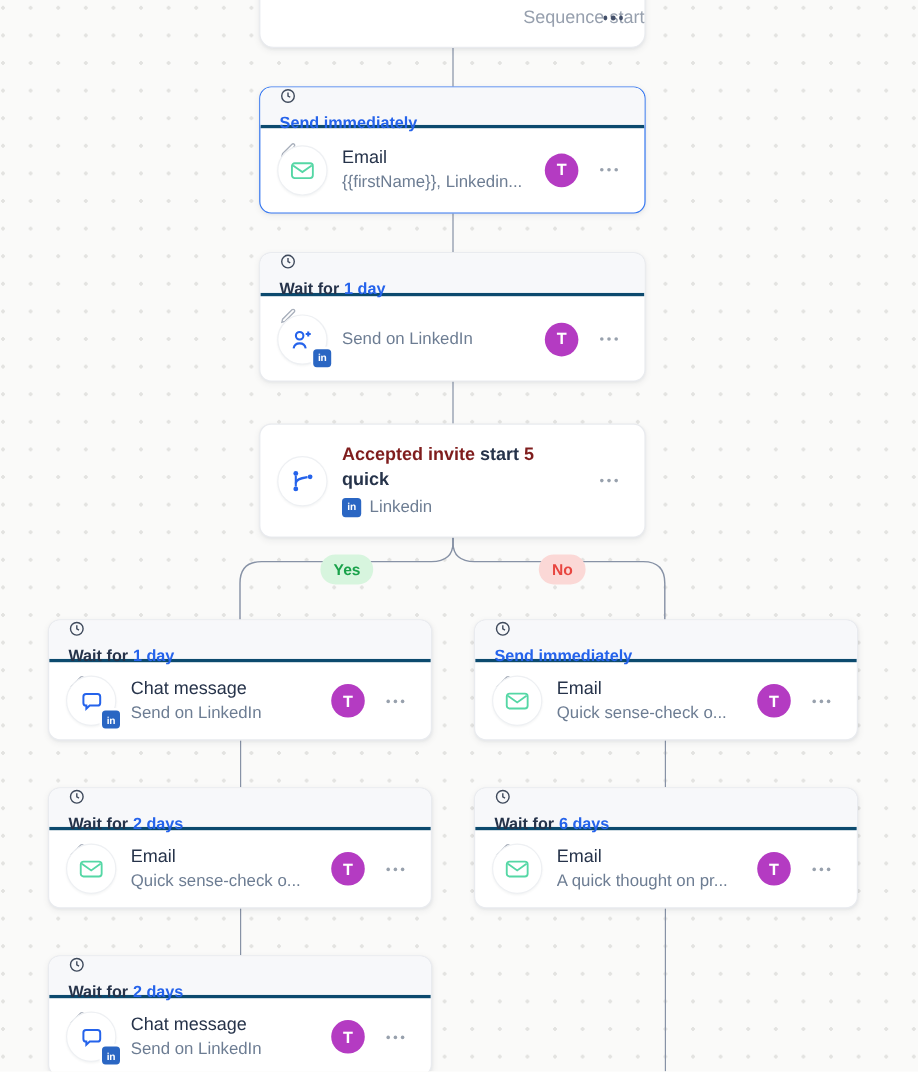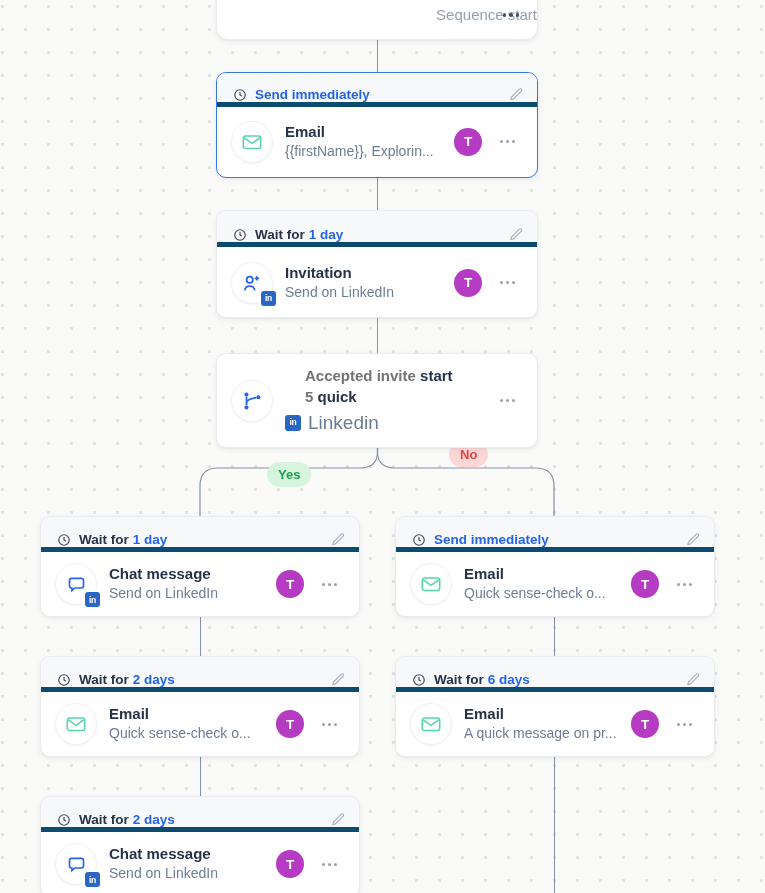--- a/index.html
+++ b/index.html
@@ -19,24 +19,25 @@
   .branch-svg { position:absolute; left:0; top:448px; }
 
   
   .card {
     position:absolute; background:#fff; border:1px solid #e9ebef; border-radius:10px;
     box-shadow:0 1px 2px rgba(23,33,48,.04), 0 2px 6px rgba(23,33,48,.06);
   }
   .card.selected { border:1.5px solid #3577f1; }
 
   .card-header {
-    display:flex; align-items:flex-end; gap:8px;
+    display:flex; align-items:flex-start; gap:8px;
     height:35px; padding:0 13px 0 16px;
-    background:#f7f8fa; border-bottom:5px solid #0c4a6e;
+    background:#f7f8fa; border-bottom:3px solid #0c4a6e;
     border-radius:9px 9px 0 0;
+    flex-direction:column;
   }
   .hdr-text { display:flex; gap:4px; font-size:13.5px; font-weight:600; color:#26334a; flex:1; }
   .hdr-plain:empty { display:none; }
   .hdr-blue { color:#2563eb; }
   .icon-btn { display:flex; align-items:center; cursor:pointer; }
 
   .card-body { display:flex; align-items:center; gap:12px; padding:0 22px 0 14px; }
 
   .icon-wrap {
     position:relative; flex:none; width:42px; height:42px; border-radius:50%;
@@ -44,44 +45,44 @@
     display:flex; align-items:center; justify-content:center;
   }
   .li-badge {
     width:15px; height:15px; background:#2a66c3; border-radius:3px;
     color:#fff; font-size:8.5px; font-weight:700; letter-spacing:-.2px;
     display:flex; align-items:center; justify-content:center;
   }
   .badge-corner { position:absolute; right:-4px; bottom:-3px; box-shadow:0 0 0 2px #fff; }
 
   .step-text { flex:1; min-width:0; }
-  .step-title { font-size:15px; font-weight:700; color:#26334a; line-height:1.35; }
+  .step-title { font-size:15px; font-weight:400; color:#26334a; line-height:1.35; }
   .step-sub { font-size:14px; color:#6d7d93; line-height:1.4; white-space:nowrap; overflow:hidden; }
 
   .avatar {
     flex:none; width:28px; height:28px; border-radius:50%; background:#b43bc2;
     color:#fff; font-size:13.5px; font-weight:600;
     display:flex; align-items:center; justify-content:center; margin-right:6px;
   }
   .dots { display:flex; gap:3px; cursor:pointer; }
   .dots i { width:3px; height:3px; border-radius:50%; background:#98a1ad; }
   .dots.dark i { width:3.5px; height:3.5px; background:#44506a; }
 
   
   .start-card { border-radius:12px; }
   .start-label { position:absolute; left:0; right:0; top:23px; text-align:right;
                  font-size:15px; color:#97a0ae; }
   .start-dots { position:absolute; right:18px; top:30px; }
 
   
   .cond-body { height:100%; }
   .cond-text { width:185px; font-size:15px; font-weight:600; line-height:1.4; color:#26334a; }
-  .cond-blue { color:#737373;margin-left:20px; }
+  .cond-blue { color:#7f1d1d; }
   .cond-channel { display:flex; align-items:center; gap:7px; margin-top:3px; }
-  .cond-channel-label { font-size:19px; font-weight:400; color:#6d7d93; }
+  .cond-channel-label { font-size:14px; font-weight:400; color:#6d7d93; }
   .cond-spacer { flex:1; }
 
   
   .pill { position:absolute; border-radius:13px; font-size:13px; font-weight:700;
           padding:4px 11px; line-height:17px; }
   .pill-yes { background:#d7f5de; color:#19a24a; }
   .pill-no  { background:#fbd8d6; color:#e8453f; }
 </style>
 </head>
 <body>
@@ -95,21 +96,21 @@
   <div class="vline" style="left:200px; top:757px; height:39px;"></div>
   <div class="vline" style="left:554px; top:617px; height:39px;"></div>
   <div class="vline" style="left:554px; top:757px; height:136px;"></div>
 
   <svg class="branch-svg" width="765" height="70" viewBox="0 0 765 70">
     <path d="M377.5 0 v4 q0 16 -18 16 L218 20 q-18 0 -18 18 L200 69" fill="none" stroke="#8792a6" stroke-width="1.2"></path>
     <path d="M377.5 0 v4 q0 16 18 16 L536 20 q18 0 18 18 L554 69" fill="none" stroke="#8792a6" stroke-width="1.2"></path>
   </svg>
 
   <span class="pill pill-yes" style="left:267px; top:462px;text-align:right;">Yes</span>
-  <span class="pill pill-no" style="left:449px; top:442px;text-align:right;">No</span>
+  <span class="pill pill-no" style="left:449px; top:462px;text-align:right;">No</span>
 
   <div class="card start-card" style="left:216px; top:-18px; width:322px; height:58px;">
     <div class="start-label">Sequence start</div>
     <div class="dots dark start-dots">
         <i></i>
         <i></i>
         <i></i>
       </div>
   </div>
 
@@ -132,21 +133,21 @@
     </div>
     <div class="card-body" style="height:69px;">
       <div class="icon-wrap">
         <svg width="22" height="22" viewBox="0 0 24 24" fill="none" stroke="#55d7a5" stroke-width="1.7">
             <rect x="2.5" y="5.5" width="19" height="13.5" rx="2.5"></rect>
             <path d="M3.5 7.5 12 13.5l8.5-6"></path>
           </svg>
       </div>
       <div class="step-text">
         <div class="step-title">Email</div>
-        <div class="step-sub">{{firstName}}, Explorin...</div>
+        <div class="step-sub">{{firstName}}, Linkedin...</div>
       </div>
       <div class="avatar">T</div>
       <div class="dots">
           <i></i>
           <i></i>
           <i></i>
         </div>
     </div>
   </div>
 
@@ -171,21 +172,20 @@
     <div class="card-body" style="height:71px;">
       <div class="icon-wrap">
         <svg width="22" height="22" viewBox="0 0 24 24" fill="none" stroke="#2563eb" stroke-width="1.9">
             <circle cx="9.5" cy="8.5" r="3.4"></circle>
             <path d="M15 20a5.6 5.6 0 0 0-11 0"></path>
             <path d="M17.3 4.6v4.6M15 6.9h4.6"></path>
           </svg>
         <span class="li-badge badge-corner">in</span>
       </div>
       <div class="step-text">
-        <div class="step-title">Invitation</div>
         <div class="step-sub">Send on LinkedIn</div>
       </div>
       <div class="avatar">T</div>
       <div class="dots">
           <i></i>
           <i></i>
           <i></i>
         </div>
     </div>
   </div>
@@ -388,21 +388,21 @@
     </div>
     <div class="card-body" style="height:64px;">
       <div class="icon-wrap">
         <svg width="22" height="22" viewBox="0 0 24 24" fill="none" stroke="#55d7a5" stroke-width="1.7">
             <rect x="2.5" y="5.5" width="19" height="13.5" rx="2.5"></rect>
             <path d="M3.5 7.5 12 13.5l8.5-6"></path>
           </svg>
       </div>
       <div class="step-text">
         <div class="step-title">Email</div>
-        <div class="step-sub">A quick message on pr...</div>
+        <div class="step-sub">A quick thought on pr...</div>
       </div>
       <div class="avatar">T</div>
       <div class="dots">
           <i></i>
           <i></i>
           <i></i>
         </div>
     </div>
   </div>
 

